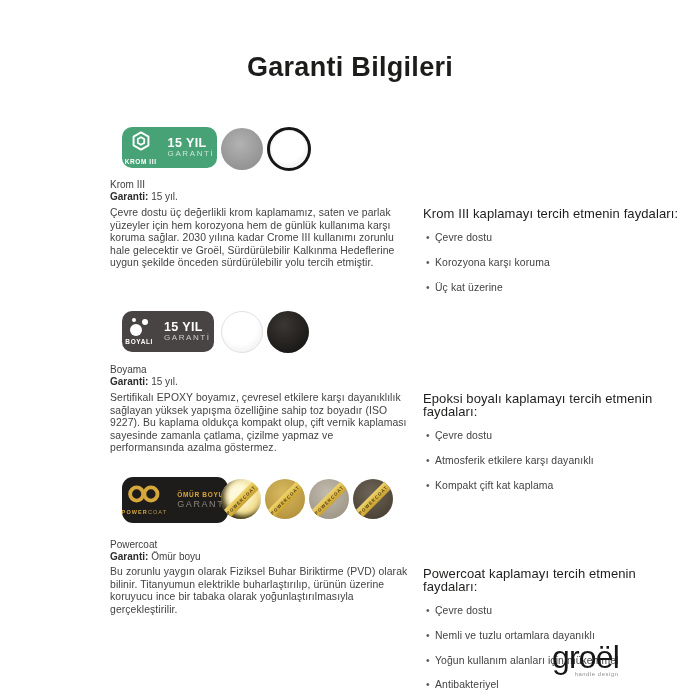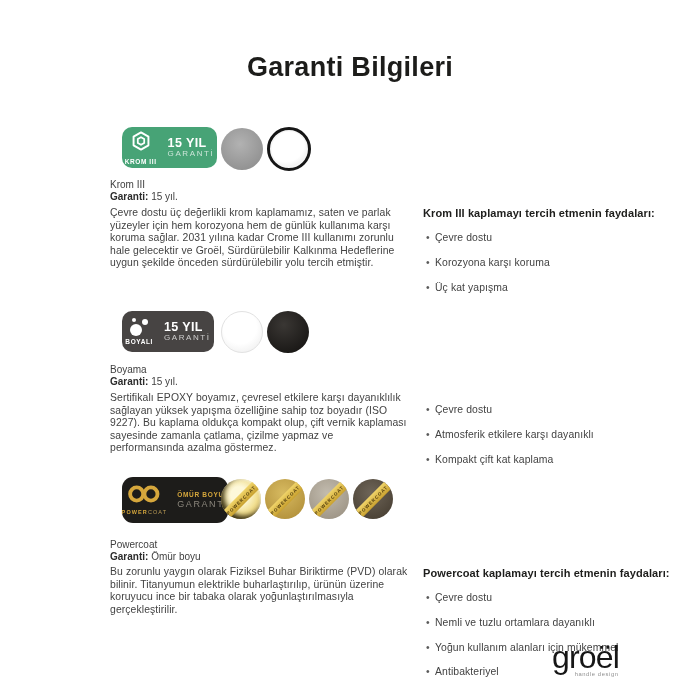--- a/index.html
+++ b/index.html
@@ -56,21 +56,21 @@
           transform:rotate(-45deg);display:flex;align-items:center;justify-content:center;
           background:linear-gradient(180deg,#f0d46a,#c9a12f);
           color:#55400e;font-size:4.6px;font-weight:bold;letter-spacing:1px;}
 
   
   .namelabel{position:absolute;left:110px;font-size:10px;line-height:11.5px;color:#3f3f3f;}
   .namelabel b{color:#2c2c2c;}
   .desc{position:absolute;left:110px;width:298px;font-size:10.4px;line-height:12.6px;
         letter-spacing:.1px;color:#424242;}
   .benefits{position:absolute;left:423px;width:262px;}
-  .benefits-title{font-size:11px;font-weight:bold;color:#1d1d1b;line-height:13px;letter-spacing:.1px;}
+  .benefits-title{font-size:13px;font-weight:normal;color:#1d1d1b;line-height:13px;letter-spacing:.1px;}
   .benefit{font-size:10.4px;color:#424242;line-height:12.8px;padding-left:12px;position:relative;letter-spacing:.1px;margin-top:12px;}
   .benefit::before{content:"•";position:absolute;left:3px;color:#5a5a5a;}
 
   
   .logo{position:absolute;left:552px;top:641px;text-align:left;}
   .logo-text{font-size:32px;font-weight:normal;color:#161616;letter-spacing:-.8px;line-height:32px;}
   .logo-sub{font-size:5.8px;color:#8f8f8f;letter-spacing:.6px;margin-top:-2px;text-align:center;
             padding-left:22px;}
 </style>
 </head>
@@ -100,27 +100,27 @@
     <div class="swatches">
       <div class="swatch sw-42 sw-gray"></div>
       <div class="swatch sw-chrome"></div>
     </div>
 
     <div class="namelabel" style="top:52px;">
       <div>Krom III</div>
       <div><b>Garanti:</b> <span>15 yıl.</span></div>
     </div>
 
-    <div class="desc" style="top:80px;">Çevre dostu üç değerlikli krom kaplamamız, saten ve parlak yüzeyler için hem korozyona hem de günlük kullanıma karşı koruma sağlar. 2031 yılına kadar Crome III kullanımı zorunlu hale gelecektir ve Groël, Sürdürülebilir Kalkınma Hedeflerine uygun şekilde önceden sürdürülebilir yolu tercih etmiştir.</div>
+    <div class="desc" style="top:80px;">Çevre dostu üç değerlikli krom kaplamamız, saten ve parlak yüzeyler için hem korozyona hem de günlük kullanıma karşı koruma sağlar. 2030 yılına kadar Crome III kullanımı zorunlu hale gelecektir ve Groël, Sürdürülebilir Kalkınma Hedeflerine uygun şekilde önceden sürdürülebilir yolu tercih etmiştir.</div>
 
     <div class="benefits" style="top:80px;">
       <div class="benefits-title">Krom III kaplamayı tercih etmenin faydaları:</div>
       <div class="benefit">Çevre dostu</div>
       <div class="benefit">Korozyona karşı koruma</div>
-      <div class="benefit">Üç kat yapışma</div>
+      <div class="benefit">Üç kat üzerine</div>
     </div>
   </div>
 
   <div class="section sec-2">
     <div class="badge badge-dark">
       <div class="badge-iconcol">
         <span class="splash">
             <i class="b1"></i>
             <i class="b2"></i>
             <i class="b3"></i>
@@ -139,20 +139,21 @@
     </div>
 
     <div class="namelabel" style="top:53px;">
       <div>Boyama</div>
       <div><b>Garanti:</b> <span>15 yıl.</span></div>
     </div>
 
     <div class="desc" style="top:81px;">Sertifikalı EPOXY boyamız, çevresel etkilere karşı dayanıklılık sağlayan yüksek yapışma özelliğine sahip toz boyadır (ISO 9227). Bu kaplama oldukça kompakt olup, çift vernik kaplaması sayesinde zamanla çatlama, çizilme yapmaz ve performansında azalma göstermez.</div>
 
     <div class="benefits" style="top:81px;">
+      <div class="benefits-title">Epoksi boyalı kaplamayı tercih etmenin faydaları:</div>
       <div class="benefit">Çevre dostu</div>
       <div class="benefit">Atmosferik etkilere karşı dayanıklı</div>
       <div class="benefit">Kompakt çift kat kaplama</div>
     </div>
   </div>
 
   <div class="section sec-3">
     <div class="badge badge-black">
       <div class="badge-iconcol">
         <span>

